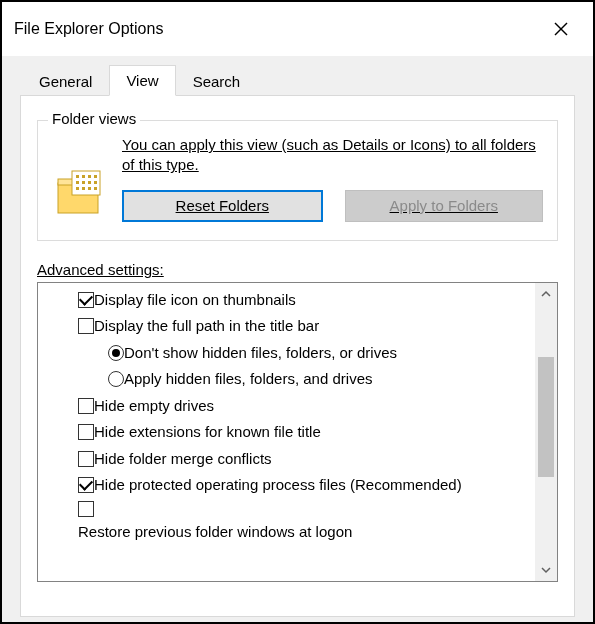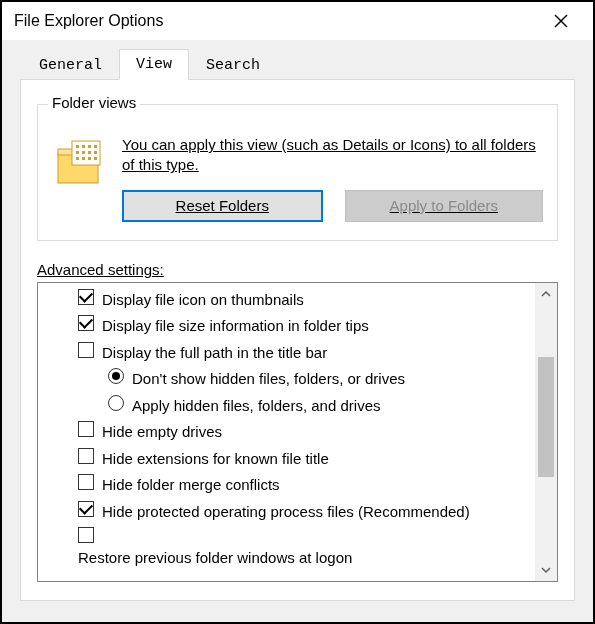--- a/index.html
+++ b/index.html
@@ -11,21 +11,21 @@
     color: #000;
     width: 595px;
     height: 624px;
     overflow: hidden;
     border: 2px solid #000;
   }
   .titlebar {
     display: flex;
     align-items: center;
     justify-content: space-between;
-    height: 38px;
+    height: 54px;
     padding: 0 12px 0 12px;
     background: #fff;
   }
   .titlebar .title {
     font-size: 16px;
   }
   .titlebar .close {
     width: 40px;
     height: 30px;
     display: flex;
@@ -37,21 +37,20 @@
   .client {
     background: #f0f0f0;
     padding: 8px 18px 18px 18px;
     height: calc(100% - 38px);
   }
   .tabs {
     display: flex;
     align-items: flex-end;
     gap: 0;
     margin-left: 2px;
-    font-family: Liberation Mono, monospace;
   }
   .tab {
     padding: 6px 16px 6px 16px;
     font-size: 15px;
     border: 1px solid transparent;
     border-bottom: none;
     background: #f0f0f0;
     position: relative;
     top: 1px;
     cursor: default;
@@ -81,22 +80,21 @@
     position: absolute;
     top: -11px;
     left: 10px;
     background: #fff;
     padding: 0 4px;
     font-size: 15px;
   }
   .folderviews-row {
     display: flex;
     gap: 16px;
-    align-items: flex-start;
-    margin-top: 16px;
+    align-items: flex-end;
   }
   .folder-icon-lg svg { width: 54px; height: 54px; }
   .folderviews-right { flex: 1; }
   .folderviews-text { font-size: 15px; line-height: 1.35; }
   .btnrow {
     display: flex;
     gap: 22px;
     margin-top: 14px;
   }
   .btn {
@@ -142,21 +140,22 @@
   .adv-scroll .track { flex:1; width: 100%; position: relative; }
   .adv-scroll .thumb { position:absolute; left:3px; right:3px; top:52px; height:120px; background:#c2c2c2; }
   .adv-items {
     position: absolute;
     top: 0; left: 0; right: 22px; bottom: 0;
     padding: 4px 0 4px 0;
     overflow: hidden;
   }
   .item {
     display: flex;
-    gap: 8px;
+    align-items: center;
+    gap: 0;
     padding: 2px 0 2px 0;
     font-size: 15px;
     line-height: 1.5;
   }
   .indent1 { padding-left: 40px; }
   .indent2 { padding-left: 70px; }
   .chk, .rad {
     width: 16px; height: 16px; flex: 0 0 16px;
     display: inline-flex; align-items:center; justify-content:center;
   }
@@ -232,24 +231,20 @@
 
     <div class="adv-label">Advanced settings:</div>
 
     <div class="adv-list">
       <div class="adv-items" id="adv-items">
           <div class="item indent1">
             <span class="chk checked"></span>
             <span>Display file icon on thumbnails</span>
           </div>
           <div class="item indent1">
-            <span class="chk checked"></span>
-            <span>Display file size information in folder tips</span>
-          </div>
-          <div class="item indent1">
             <span class="chk"></span>
             <span>Display the full path in the title bar</span>
           </div>
           <div class="item indent2">
             <span class="rad checked"></span>
             <span>Don't show hidden files, folders, or drives</span>
           </div>
           <div class="item indent2">
             <span class="rad"></span>
             <span>Apply hidden files, folders, and drives</span>

